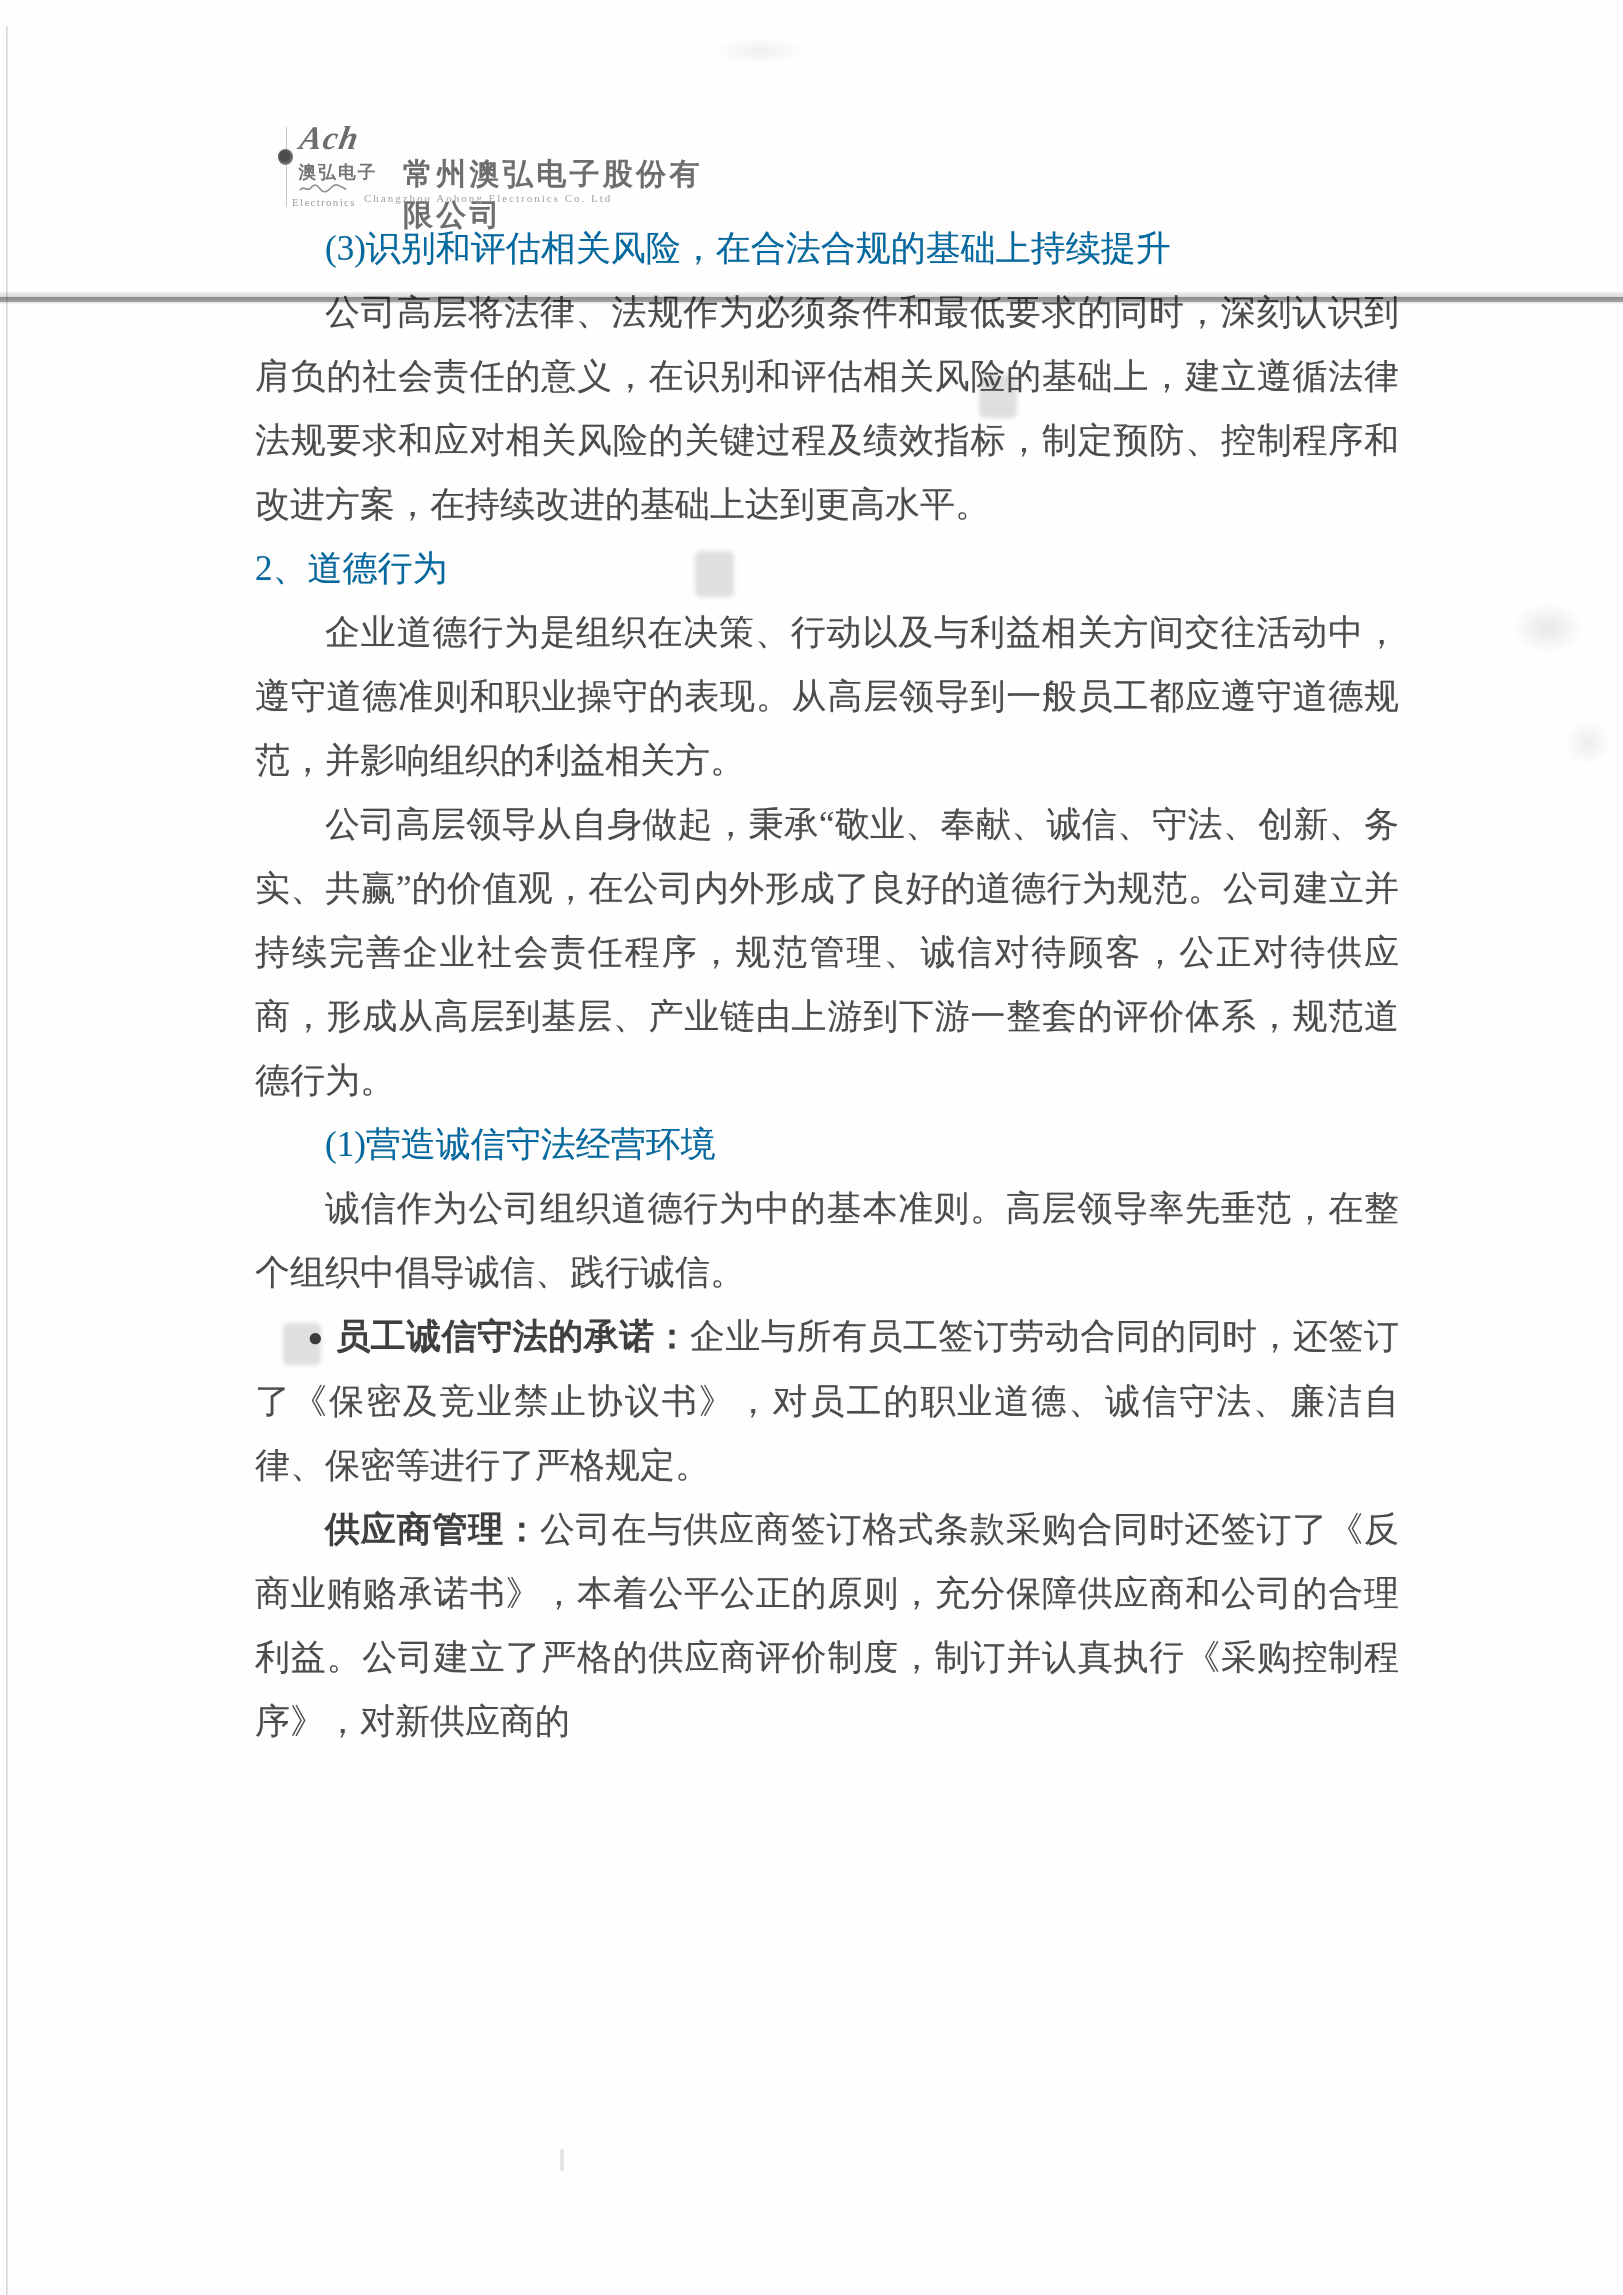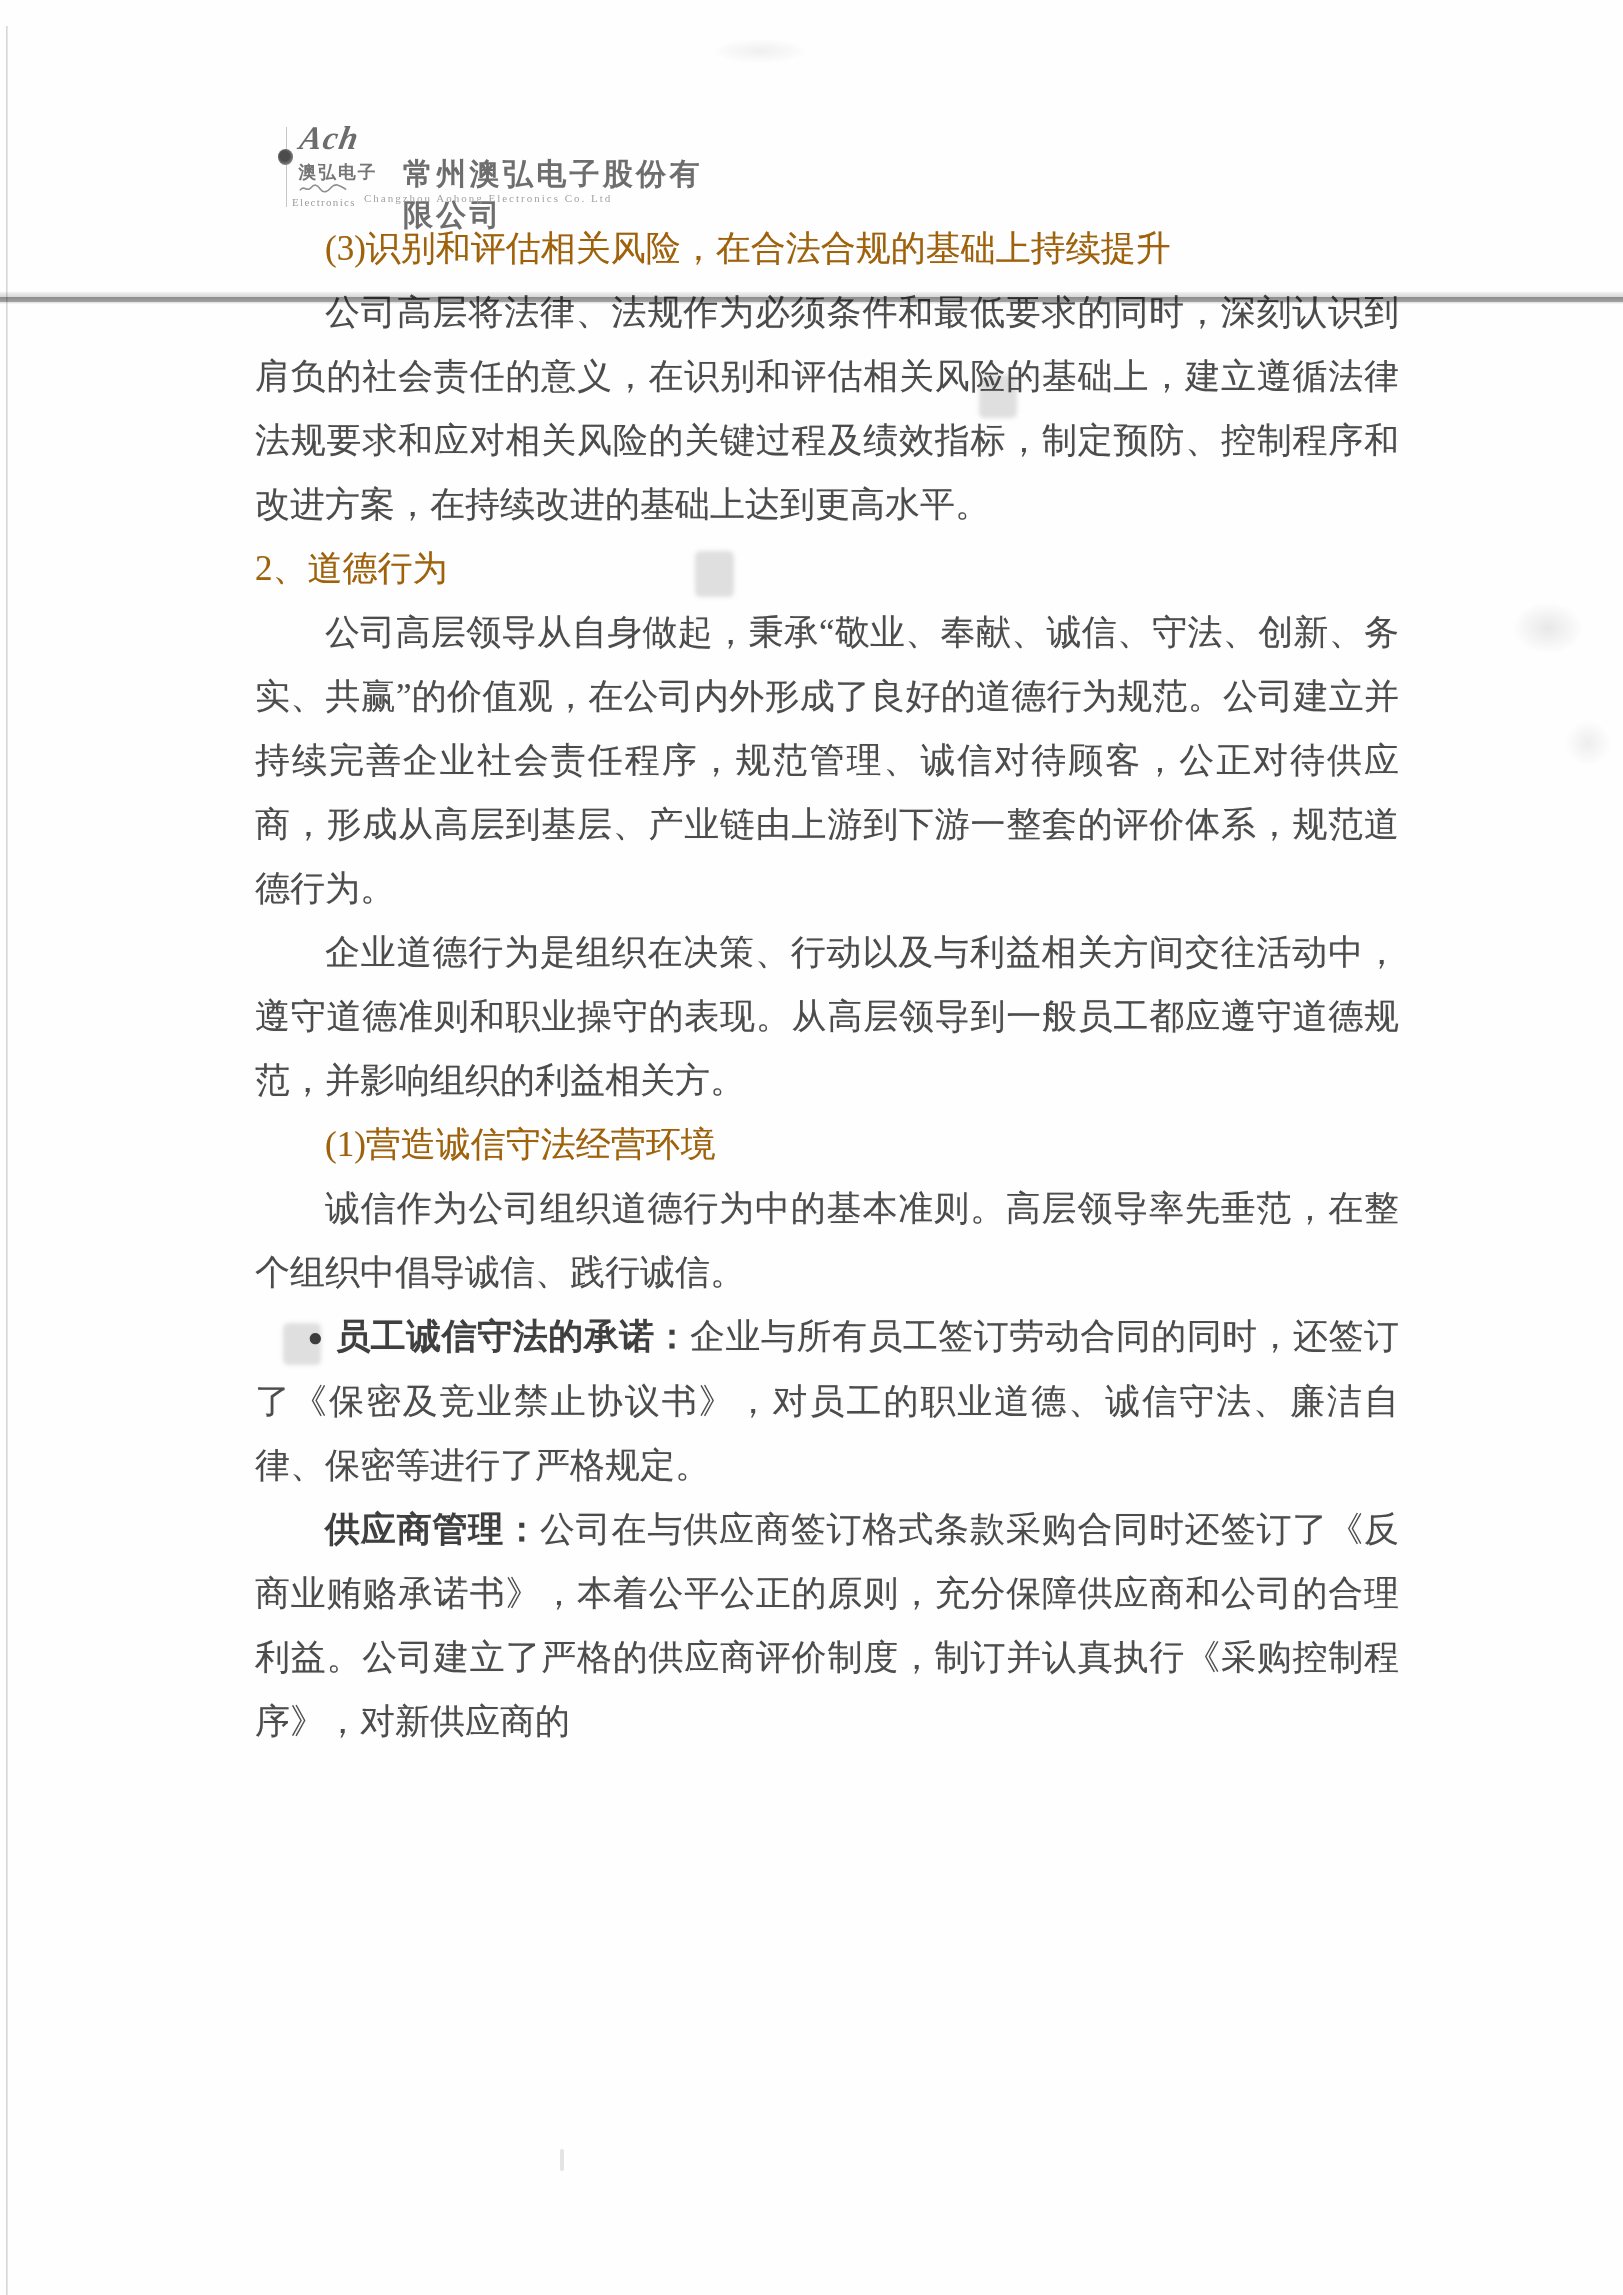--- a/index.html
+++ b/index.html
@@ -108,21 +108,21 @@
     text-shadow: 0 0 0.7px rgba(90,90,90,.35);
   }
   .content p, .content h2, .content h3, .content h4 {
     margin: 0;
     font-size: 35px;
     line-height: 64px;
     font-weight: normal;
   }
   .head-bold {
     font-weight: 700;
-    color: #a16207;
+    color: #0369a1;
   }
   .indent2 { text-indent: 2em; }
   .indent15 { text-indent: 1.5em; }
   .content b {
     font-weight: 700;
     color: #3f3f3f;
   }
   .bullet-sym {
     font-size: 26px;
     margin-right: 0.45em;
@@ -178,23 +178,23 @@
 
   <div class="content">
 
     <h3 class="head-bold indent2">(3)识别和评估相关风险，在合法合规的基础上持续提升</h3>
 
     <p class="indent2">公司高层将法律、法规作为必须条件和最低要求的同时，深刻认识到肩负的社会责任的意义，在识别和评估相关风险的基础上，建立遵循法律法规要求和应对相关风险的关键过程及绩效指标，制定预防、控制程序和改进方案，在持续改进的基础上达到更高水平。</p>
 
 
     <h2 class="head-bold">2、道德行为</h2>
 
+    <p class="indent2">企业道德行为是组织在决策、行动以及与利益相关方间交往活动中，遵守道德准则和职业操守的表现。从高层领导到一般员工都应遵守道德规范，并影响组织的利益相关方。</p>
+
     <p class="indent2">公司高层领导从自身做起，秉承“敬业、奉献、诚信、守法、创新、务实、共赢”的价值观，在公司内外形成了良好的道德行为规范。公司建立并持续完善企业社会责任程序，规范管理、诚信对待顾客，公正对待供应商，形成从高层到基层、产业链由上游到下游一整套的评价体系，规范道德行为。</p>
-
-    <p class="indent2">企业道德行为是组织在决策、行动以及与利益相关方间交往活动中，遵守道德准则和职业操守的表现。从高层领导到一般员工都应遵守道德规范，并影响组织的利益相关方。</p>
 
     <h4 class="head-bold indent2">(1)营造诚信守法经营环境</h4>
 
     <p class="indent2">诚信作为公司组织道德行为中的基本准则。高层领导率先垂范，在整个组织中倡导诚信、践行诚信。</p>
 
     <p class="indent15">
       <span class="bullet-sym">●</span><b>员工诚信守法的承诺：</b><span>企业与所有员工签订劳动合同的同时，还签订了《保密及竞业禁止协议书》，对员工的职业道德、诚信守法、廉洁自律、保密等进行了严格规定。</span>
     </p>
 
     <p class="indent2">

